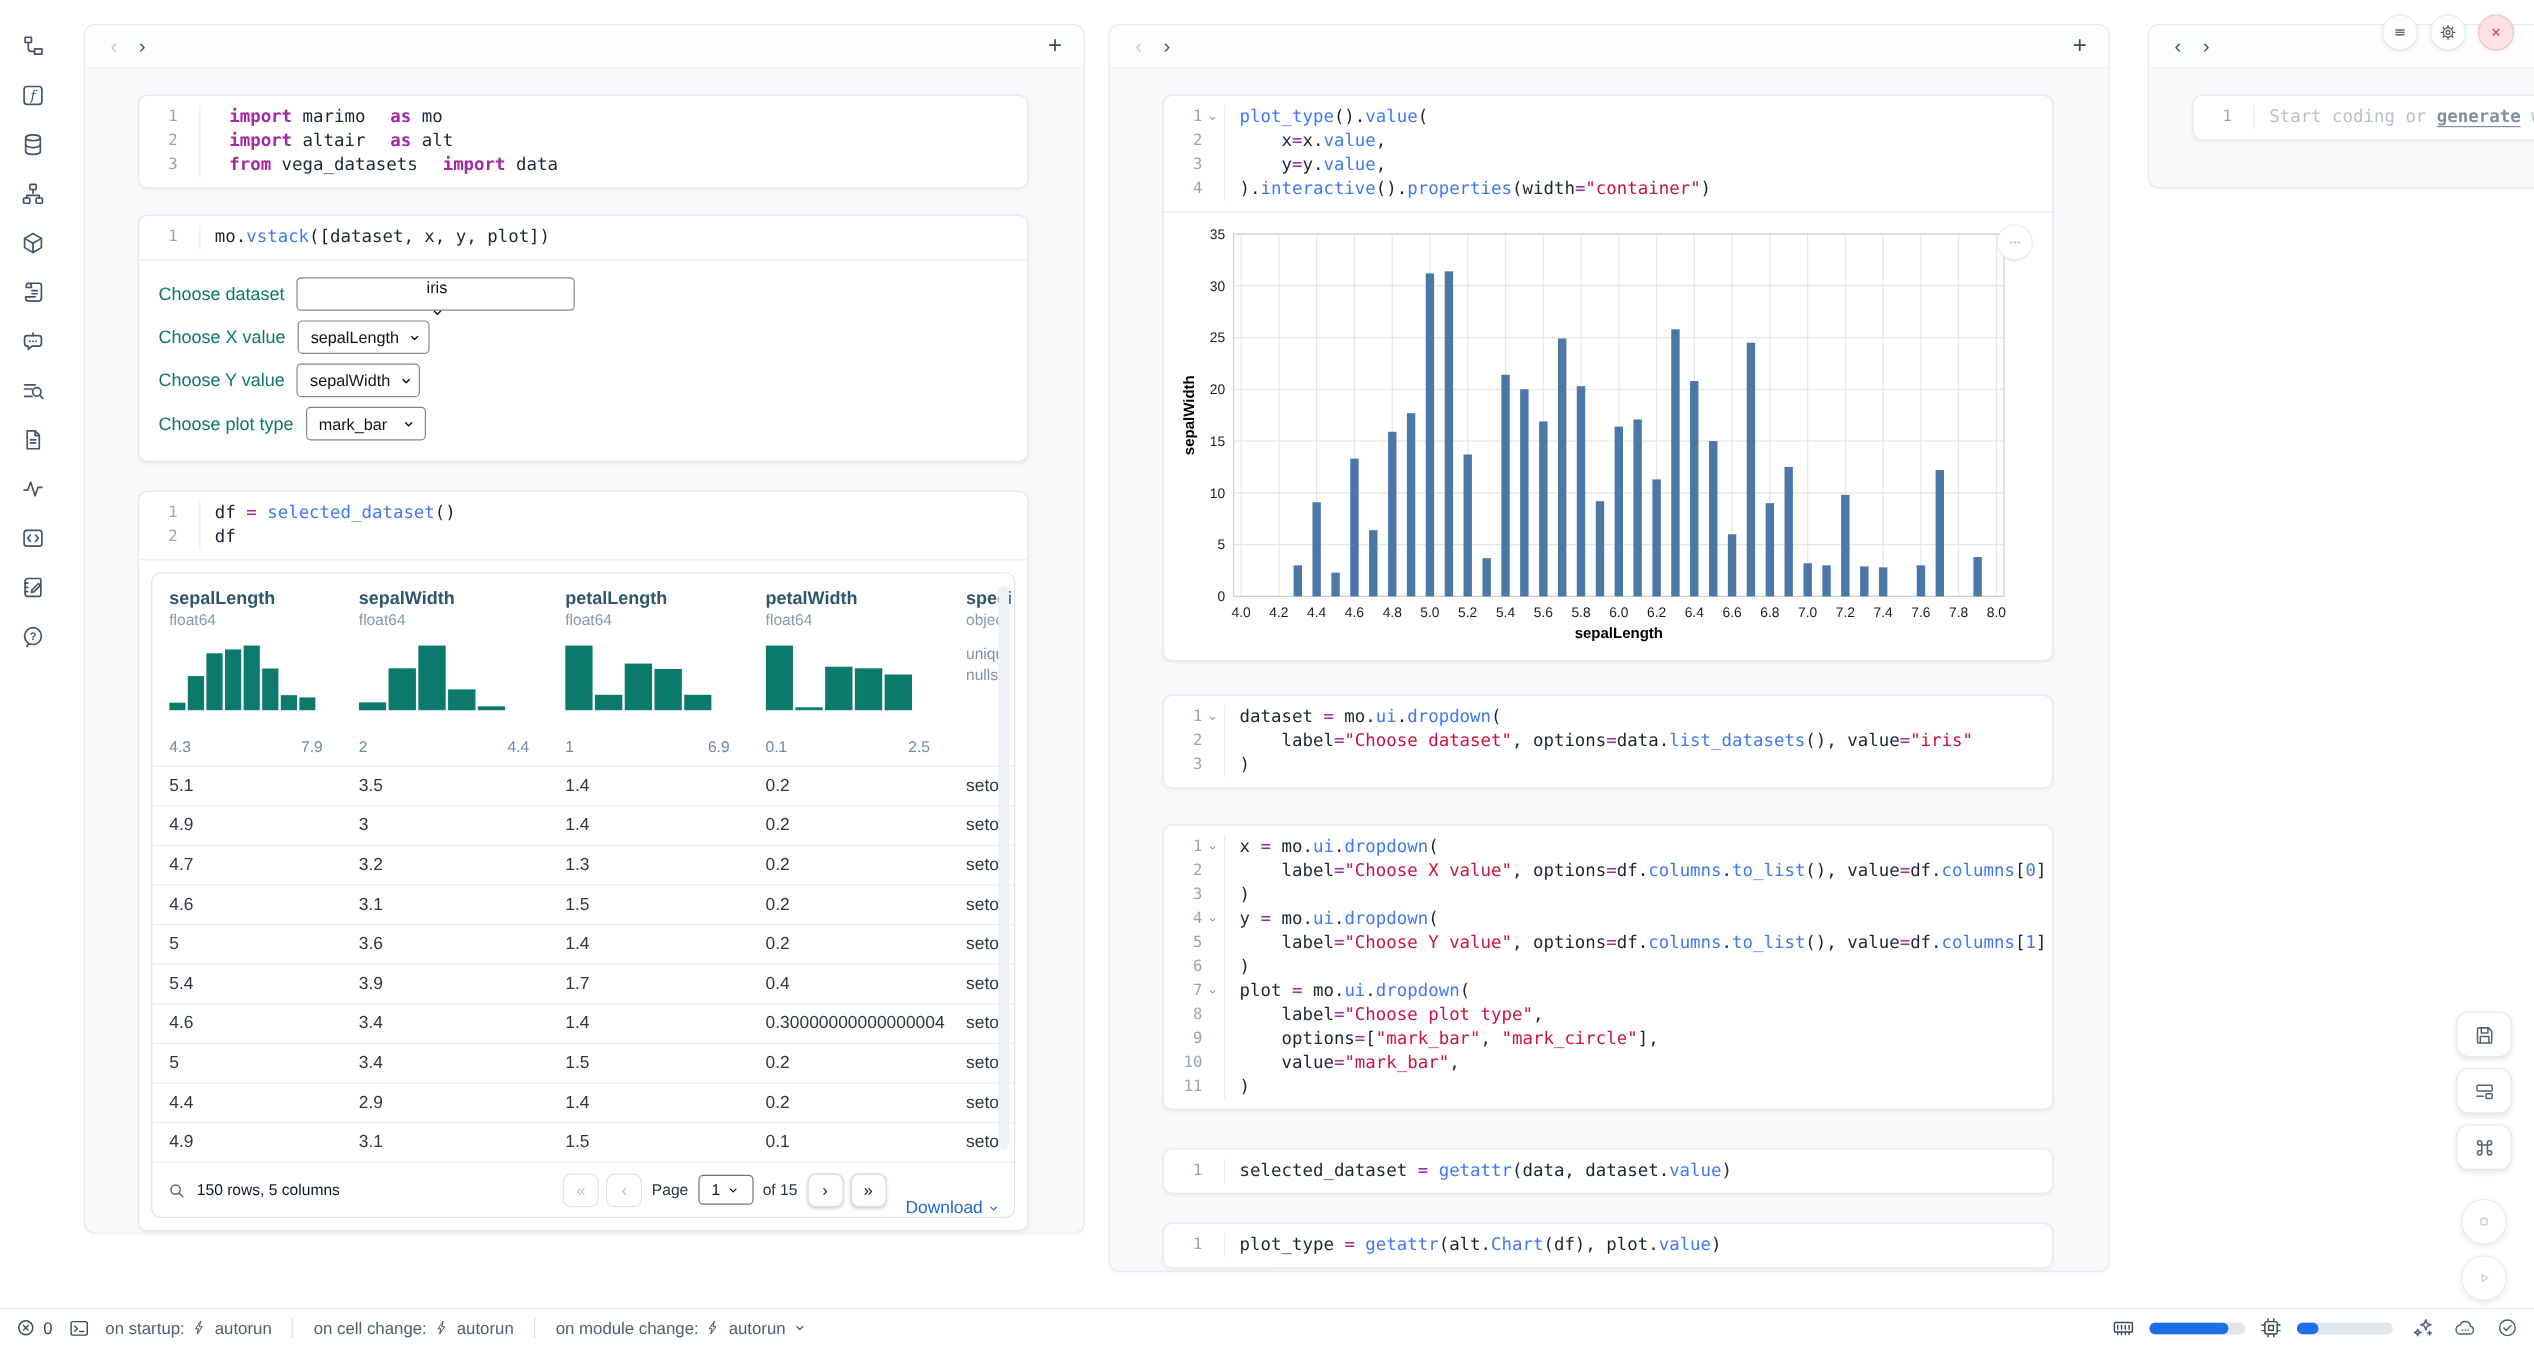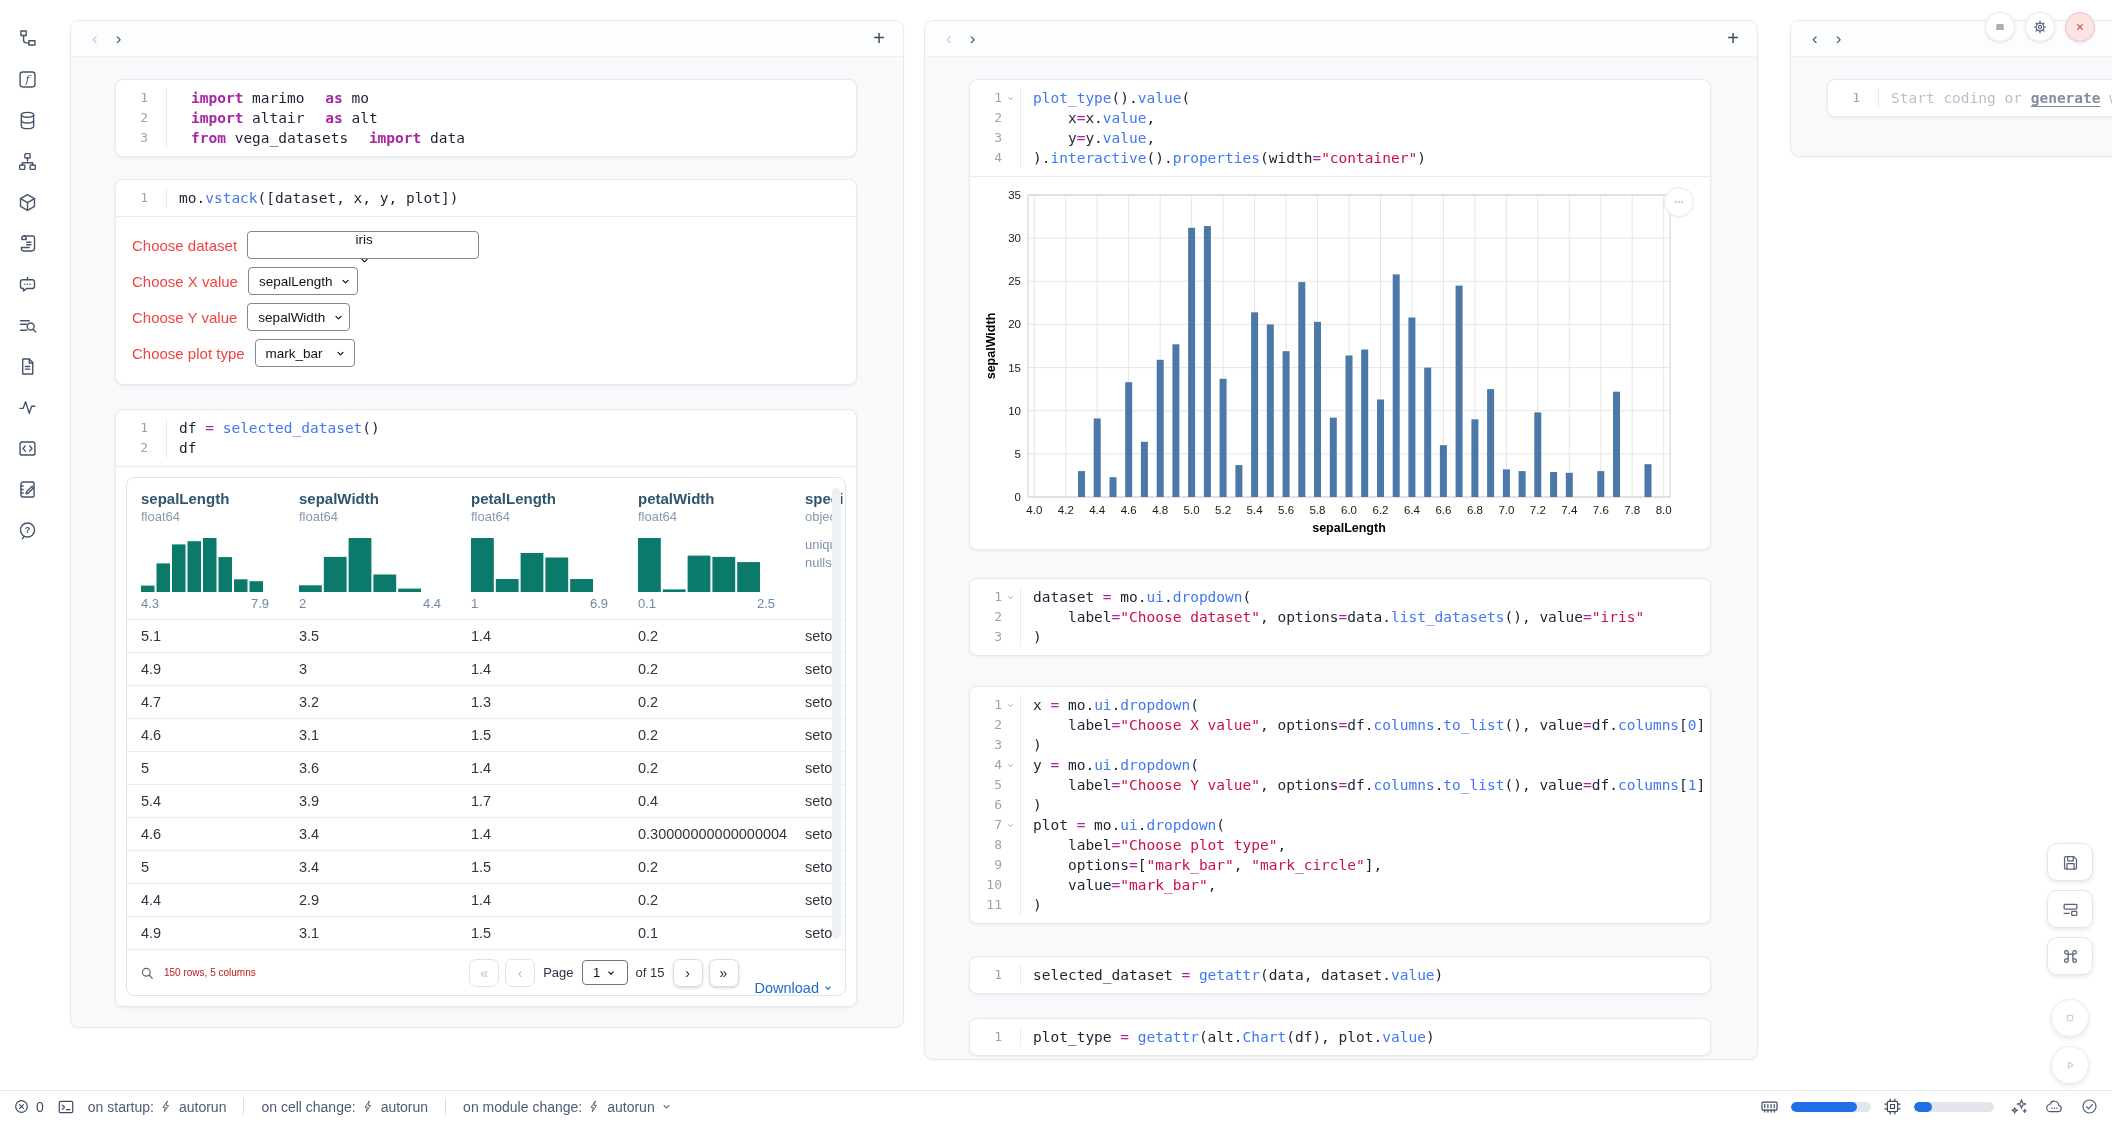--- a/index.html
+++ b/index.html
@@ -45,47 +45,47 @@
   .tk-op { color:#a626a4; }
   .tk-num { color:#4078f2; }
   .placeholder { color:#b9bfcb; }
   .placeholder .gen { color:#858da0; font-weight:bold; text-decoration:underline;
                       text-underline-offset:3px; }
   .outp { border-top:1px solid #e9ecf0; position:relative; }
 
   
   .ctl-rows { padding:10px 0 13px 16px; }
   .ctl-row { height:36px; display:flex; align-items:center; }
-  .ctl-label { font-size:15px; color:#ef4444; margin-right:10px; }
+  .ctl-label { font-size:15px; color:#0f766e; margin-right:10px; }
   .mselect { height:28px; border:1px solid #82878f; border-radius:4px; background:#fff;
              display:inline-flex; align-items:center; justify-content:space-between;
              padding:0 8px 0 10px; font-size:13.5px; color:#10131a; gap:8px; }
   .mselect svg { flex:none; }
 
   
   .tbl-wrap { margin:10px; border:1px solid #dde3ea; border-radius:8px;
               background:#fff; position:relative; overflow:hidden; }
   .tbl-grid { display:grid; grid-template-columns:158px 172px 167px 167px 1fr; }
   .th-cell { padding:12px 6px 8px 14px; overflow:hidden; }
   .th-name { font-size:15px; font-weight:bold; color:#2e566d; white-space:nowrap; }
   .th-type { font-size:13px; color:#8799b0; margin-top:2px; white-space:nowrap; }
   .th-hist { margin-top:10px; }
   .hist-minmax { display:flex; justify-content:space-between; font-size:13px;
-                 color:#6e89a8; margin-top:0; padding-right:10px; }
+                 color:#6e89a8; margin-top:18px; padding-right:10px; }
   .th-stats { font-size:13px; color:#7e90a8; margin-top:12px; line-height:18px;
               white-space:nowrap; }
   .tr { display:grid; grid-template-columns:158px 172px 167px 167px 1fr;
         border-top:1px solid #e8edf2; height:33px; align-items:center; }
   .td { padding-left:14px; font-size:14.5px; color:#2e3642; white-space:nowrap;
         overflow:visible; }
   .tbl-scrollbar { position:absolute; right:4px; top:10px; bottom:56px; width:9px;
                    border-radius:5px; background:#edf0f4; }
   .tfoot { border-top:1px solid #e8edf2; height:46px; display:flex; align-items:center;
            padding:0 12px; gap:9px; }
-  .tfoot .summary { font-size:10px; color:#b91c1c; }
+  .tfoot .summary { font-size:13px; color:#0f172a; }
   .pg-group { margin-left:auto; display:flex; align-items:center; gap:6px; }
   .pg-btn { width:30px; height:28px; border:1px solid #dfe3e9; border-radius:7px;
             background:#fff; display:flex; align-items:center; justify-content:center;
             font-size:14px; color:#1f2530; }
   .pg-btn.dim { color:#b9c1cd; }
   .pg-btn.raised { box-shadow:0 1px 2.5px rgba(15,25,45,.18); border-color:#d8dde4; }
   .pg-label { font-size:13px; color:#2b3443; margin:0 2px; }
   .pg-select { height:25px; min-width:46px; border:1px solid #6f747d; border-radius:4px;
                background:#fff; display:inline-flex; align-items:center;
                justify-content:center; gap:6px; font-size:13px; color:#10131a;

